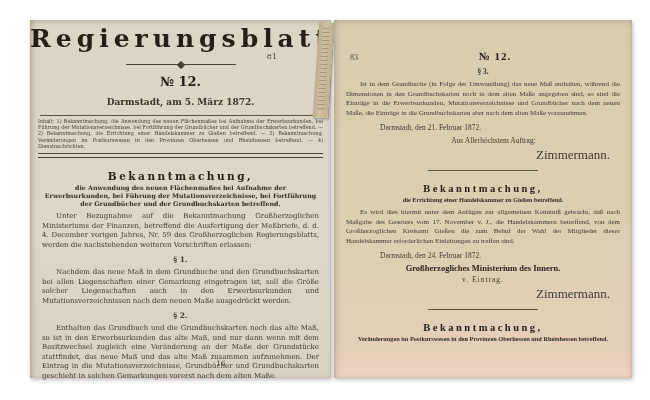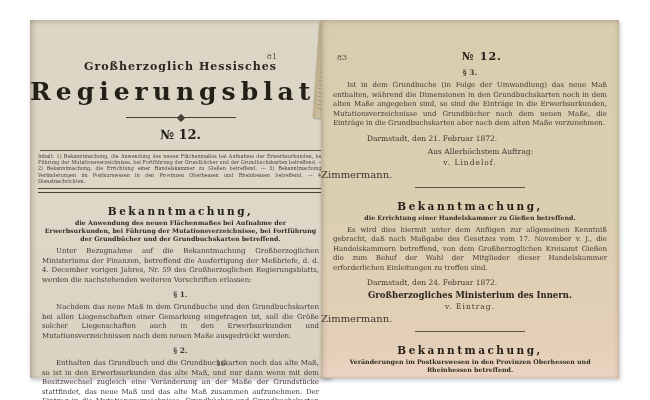--- a/index.html
+++ b/index.html
@@ -2,23 +2,23 @@
 <html><head>
 <meta charset="utf-8">
 <style>
   html,body{margin:0;padding:0;width:650px;height:400px;background:#ffffff;overflow:hidden;
     font-family:"DejaVu Serif","Liberation Serif",serif;-webkit-text-size-adjust:none;}
   .stage{position:relative;width:650px;height:400px;}
   .page{position:absolute;top:20px;height:358px;color:#3f3930;}
   .page-left{left:30px;width:301px;
     background:linear-gradient(180deg,#c9c2ae 0,#dbd5c6 6px,#ddd7c8 60%,#d8d2c2 100%);
     box-shadow:inset 4px 0 6px -3px rgba(90,75,50,.45), inset -2px 0 3px -2px rgba(90,75,50,.3), 1px 2px 4px rgba(0,0,0,.25);}
-  .page-right{left:321px;width:298px;
+  .page-right{left:334px;width:298px;
     background:linear-gradient(180deg,#cfc2a4 0,#d9cdb0 8px,#dbcfb2 55%,#e4cfb8 92%,#ecd4c2 100%);
-    box-shadow:inset 3px 0 6px -3px rgba(90,75,50,.5), inset -3px 0 5px -3px rgba(120,90,60,.4), 1px 2px 4px rgba(0,0,0,.25);}
+    box-shadow:inset 3px 0 6px -3px rgba(90,75,50,.5), inset -3px 0 5px -3px rgba(120,90,60,.4), 1px 2px 4px rgba(0,0,0,.25);font-family:Liberation Serif, serif;}
   .spine-sliver{position:absolute;left:316px;top:22px;width:15px;height:96px;
     background:linear-gradient(90deg,#b9aa8a,#cfc1a1 40%,#c2b292);transform:rotate(4deg);
     box-shadow:1px 1px 2px rgba(0,0,0,.35);overflow:hidden;}
   .spine-sliver::after{content:"";position:absolute;inset:6px 4px;
     background:repeating-linear-gradient(180deg,rgba(60,52,40,.55) 0 1px,transparent 1px 4px);opacity:.5;}
 
   .corner-num{position:absolute;font-size:8px;color:#564e40;}
   .lp-num{top:32px;right:54px;}
   .rp-row{display:flex;align-items:baseline;padding:30px 16px 0 16px;}
   .rp-num{font-size:8px;color:#564e40;flex:0 0 60px;}
@@ -38,38 +38,38 @@
   .dbl-rule{height:3px;border-top:1px solid #4a4234;border-bottom:1px solid #4a4234;margin:2px 8px 0 8px;}
 
   .sec-head{text-align:center;font-weight:bold;font-size:10.5px;letter-spacing:2.5px;color:#241f17;}
   .sec-sub{text-align:center;font-weight:bold;font-size:6.3px;line-height:8px;margin:2px 12px 0 12px;color:#332d24;}
   .body-p{font-size:7px;line-height:9.5px;text-align:justify;margin:4px 12px 0 12px;text-indent:14px;}
   .para-label{text-align:center;font-size:7.5px;font-weight:bold;margin-top:5px;}
   .dateline-l{font-size:7.5px;margin:5px 0 0 46px;}
   .center-line{text-align:center;font-size:7.5px;margin-top:4px;padding-left:21px;}
   .ministry{text-align:center;font-weight:bold;font-size:8.5px;margin-top:3px;color:#2b251c;}
   .signature{text-align:center;font-size:7.5px;margin-top:2px;letter-spacing:1px;}
-  .countersign{text-align:left;font-size:10px;margin:2px 22px 0 0;}
+  .countersign{text-align:right;font-size:13px;margin:2px 22px 0 0;}
   .short-rule{width:110px;height:1px;background:#5a5242;margin:7px auto 0 auto;}
   .footer-mark{position:absolute;bottom:10px;left:186px;font-size:7.5px;color:#4a4234;}
   .mt6{margin-top:12px;}
 </style>
 </head>
 <body>
 
 <div class="stage">
 
   <div class="page page-left">
     <div class="corner-num lp-num">81</div>
-    <div class="masthead-top">Großherzoglich Hessisches</div>
     <div class="masthead-title">Regierungsblatt.</div>
     <div class="orn-rule">
         <i></i>
       </div>
     <div class="issue-no">№ 12.</div>
+    <div class="dateline-c">Darmstadt, am 5. März 1872.</div>
     <div class="rule"></div>
     <div class="inhalt-wrap">
       <div class="inhalt">Inhalt: 1) Bekanntmachung, die Anwendung des neuen Flächenmaßes bei Aufnahme der Erwerbsurkunden, bei Führung der Mutationsverzeichnisse, bei Fortführung der Grundbücher und der Grundbuchskarten betreffend. — 2) Bekanntmachung, die Errichtung einer Handelskammer zu Gießen betreffend. — 3) Bekanntmachung, Veränderungen im Postkurswesen in den Provinzen Oberhessen und Rheinhessen betreffend. — 4) Dienstnachrichten.</div>
     </div>
     <div class="dbl-rule"></div>
 
     <div class="sec-head mt6">Bekanntmachung,</div>
     <div class="sec-sub">die Anwendung des neuen Flächenmaßes bei Aufnahme der Erwerbsurkunden, bei Führung der Mutationsverzeichnisse, bei Fortführung der Grundbücher und der Grundbuchskarten betreffend.</div>
     <div class="body-p">Unter Bezugnahme auf die Bekanntmachung Großherzoglichen Ministeriums der Finanzen, betreffend die Ausfertigung der Meßbriefe, d. d. 4. December vorigen Jahres, Nr. 59 des Großherzoglichen Regierungsblatts, werden die nachstehenden weiteren Vorschriften erlassen:</div>
     <div class="para-label">§ 1.</div>
@@ -83,21 +83,20 @@
 
   <div class="page page-right">
     <div class="rp-row">
       <div class="rp-num">83</div>
       <div class="rp-issue">№ 12.</div>
     </div>
     <div class="para-label">§ 3.</div>
     <div class="body-p">Ist in dem Grundbuche (in Folge der Umwandlung) das neue Maß enthalten, während die Dimensionen in den Grundbuchskarten noch in dem alten Maße angegeben sind, so sind die Einträge in die Erwerbsurkunden, Mutationsverzeichnisse und Grundbücher nach dem neuen Maße, die Einträge in die Grundbuchskarten aber nach dem alten Maße vorzunehmen.</div>
     <div class="dateline-l">Darmstadt, den 21. Februar 1872.</div>
     <div class="center-line">Aus Allerhöchstem Auftrag:</div>
-    <div class="signature">v. Lindelof.</div>
     <div class="countersign">Zimmermann.</div>
     <div class="short-rule"></div>
 
     <div class="sec-head mt6">Bekanntmachung,</div>
     <div class="sec-sub">die Errichtung einer Handelskammer zu Gießen betreffend.</div>
     <div class="body-p">Es wird dies hiermit unter dem Anfügen zur allgemeinen Kenntniß gebracht, daß nach Maßgabe des Gesetzes vom 17. November v. J., die Handelskammern betreffend, von dem Großherzoglichen Kreisamt Gießen die zum Behuf der Wahl der Mitglieder dieser Handelskammer erforderlichen Einleitungen zu treffen sind.</div>
     <div class="dateline-l">Darmstadt, den 24. Februar 1872.</div>
     <div class="ministry">Großherzogliches Ministerium des Innern.</div>
     <div class="signature">v. Eintrag.</div>
     <div class="countersign">Zimmermann.</div>

